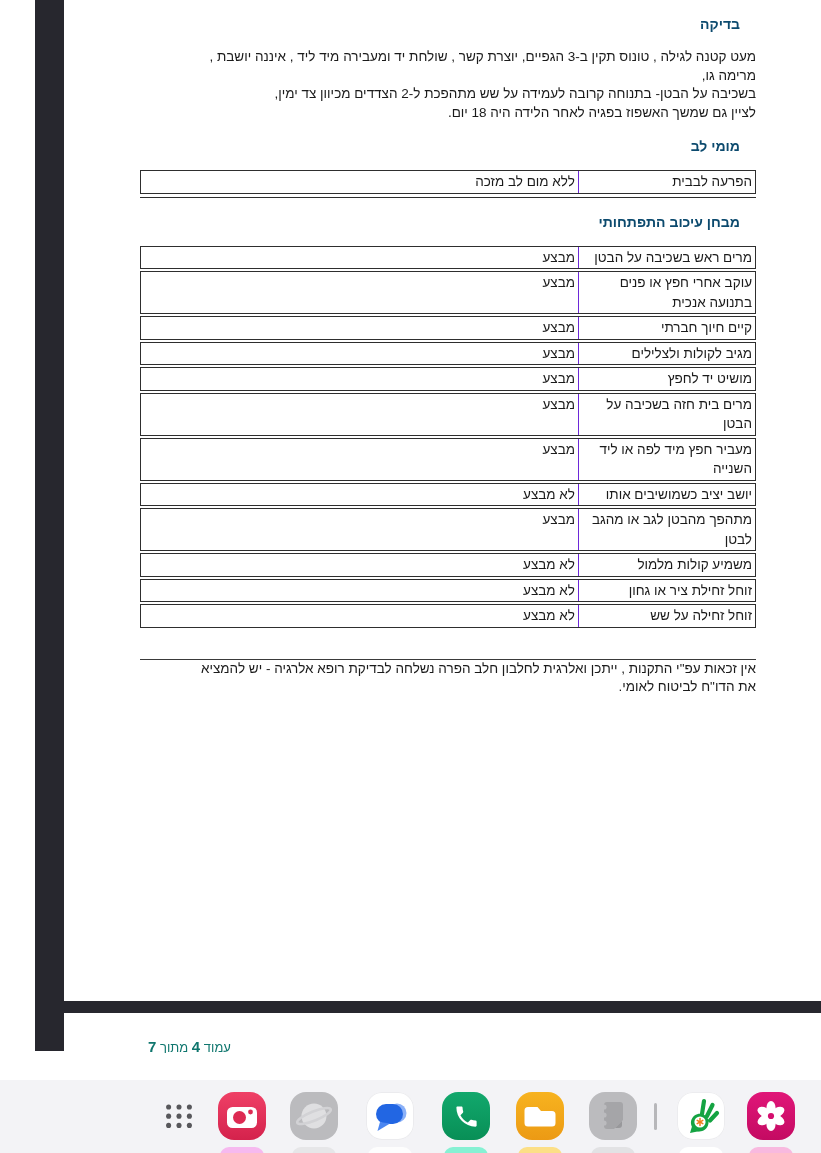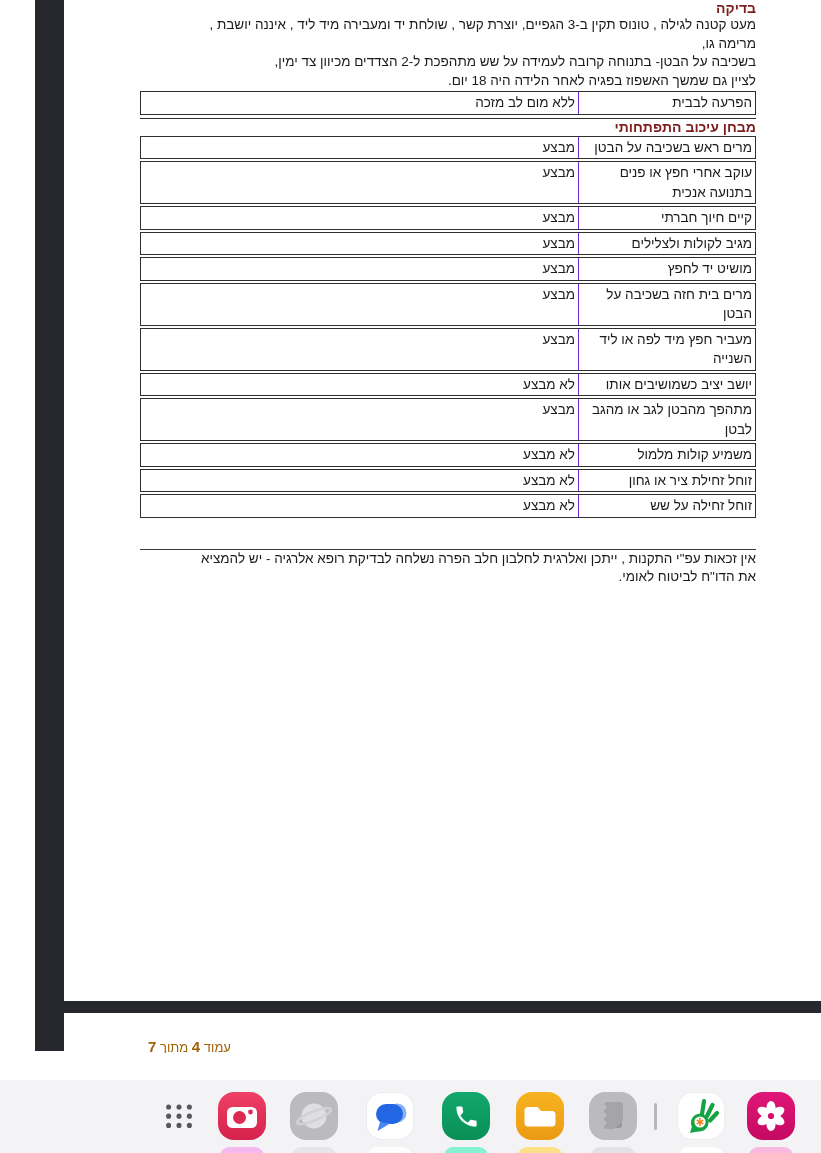--- a/index.html
+++ b/index.html
@@ -3,25 +3,25 @@
 <meta charset="utf-8">
 <style>
   html,body{margin:0;padding:0;background:#fff;}
   .screen{position:relative;width:821px;height:1153px;background:#ffffff;overflow:hidden;
           font-family:"Liberation Sans","DejaVu Sans",sans-serif;color:#1b1b1b;}
   
   .pdf-dark-bar{position:absolute;left:35px;top:0;width:29px;height:1051px;background:#27272e;}
   .page1{position:absolute;left:64px;top:0;width:757px;height:1001px;background:#fff;}
   .page-break{position:absolute;left:64px;top:1001px;width:757px;height:12px;background:#27272e;}
   .page2{position:absolute;left:64px;top:1013px;width:757px;height:40px;background:#fff;overflow:hidden;}
-  .pager{position:absolute;left:84px;top:25px;font-size:13px;color:#a16207;white-space:nowrap;}
+  .pager{position:absolute;left:84px;top:25px;font-size:13px;color:#0f766e;white-space:nowrap;}
   .pager b{font-size:15px;}
   
   .content{position:absolute;top:0;right:65px;left:76px;direction:rtl;text-align:right;font-size:13.5px;}
-  .content h2{font-size:14px;font-weight:bold;margin:0;color:#7f1d1d;}
+  .content h2{font-size:14px;font-weight:bold;margin:16px;color:#0c4a6e;}
   .h-exam{margin-top:24px;margin-bottom:5px;}
   .h-heart{margin-top:21px;margin-bottom:3px;}
   .h-dev{margin-top:9px;margin-bottom:3px;}
   .h-conc{margin-top:5px;margin-bottom:4px;}
   .para div{line-height:18.5px;}
   .tbl{margin-top:1px;}
   .tbl .row{display:flex;border:1px solid #2e2e2e;margin-bottom:2px;background:#fff;}
   .tbl .cell{padding:1px 3px;line-height:19.5px;}
   .tbl .label{width:170px;flex:none;border-left:1px solid #6d28d9;}
   .tbl .value{flex:1;text-align:right;}
@@ -54,20 +54,21 @@
     <div class="content">
 
       <h2 class="h-exam">בדיקה</h2>
       <div class="para">
         <div>מעט קטנה לגילה , טונוס תקין ב-3 הגפיים, יוצרת קשר , שולחת יד ומעבירה מיד ליד , איננה יושבת ,</div>
         <div>מרימה גו,</div>
         <div>בשכיבה על הבטן- בתנוחה קרובה לעמידה על שש מתהפכת ל-2 הצדדים מכיוון צד ימין,</div>
         <div>לציין גם שמשך האשפוז בפגיה לאחר הלידה היה 18 יום.</div>
       </div>
 
+      <h2 class="h-heart">מומי לב</h2>
       <div class="tbl tbl-heart">
           <div class="row">
           <div class="cell label">הפרעה לבבית</div>
           <div class="cell value">ללא מום לב מזכה</div>
         </div>
         </div>
 
       <h2 class="h-dev">מבחן עיכוב התפתחותי</h2>
       <div class="tbl">
           <div class="row">

